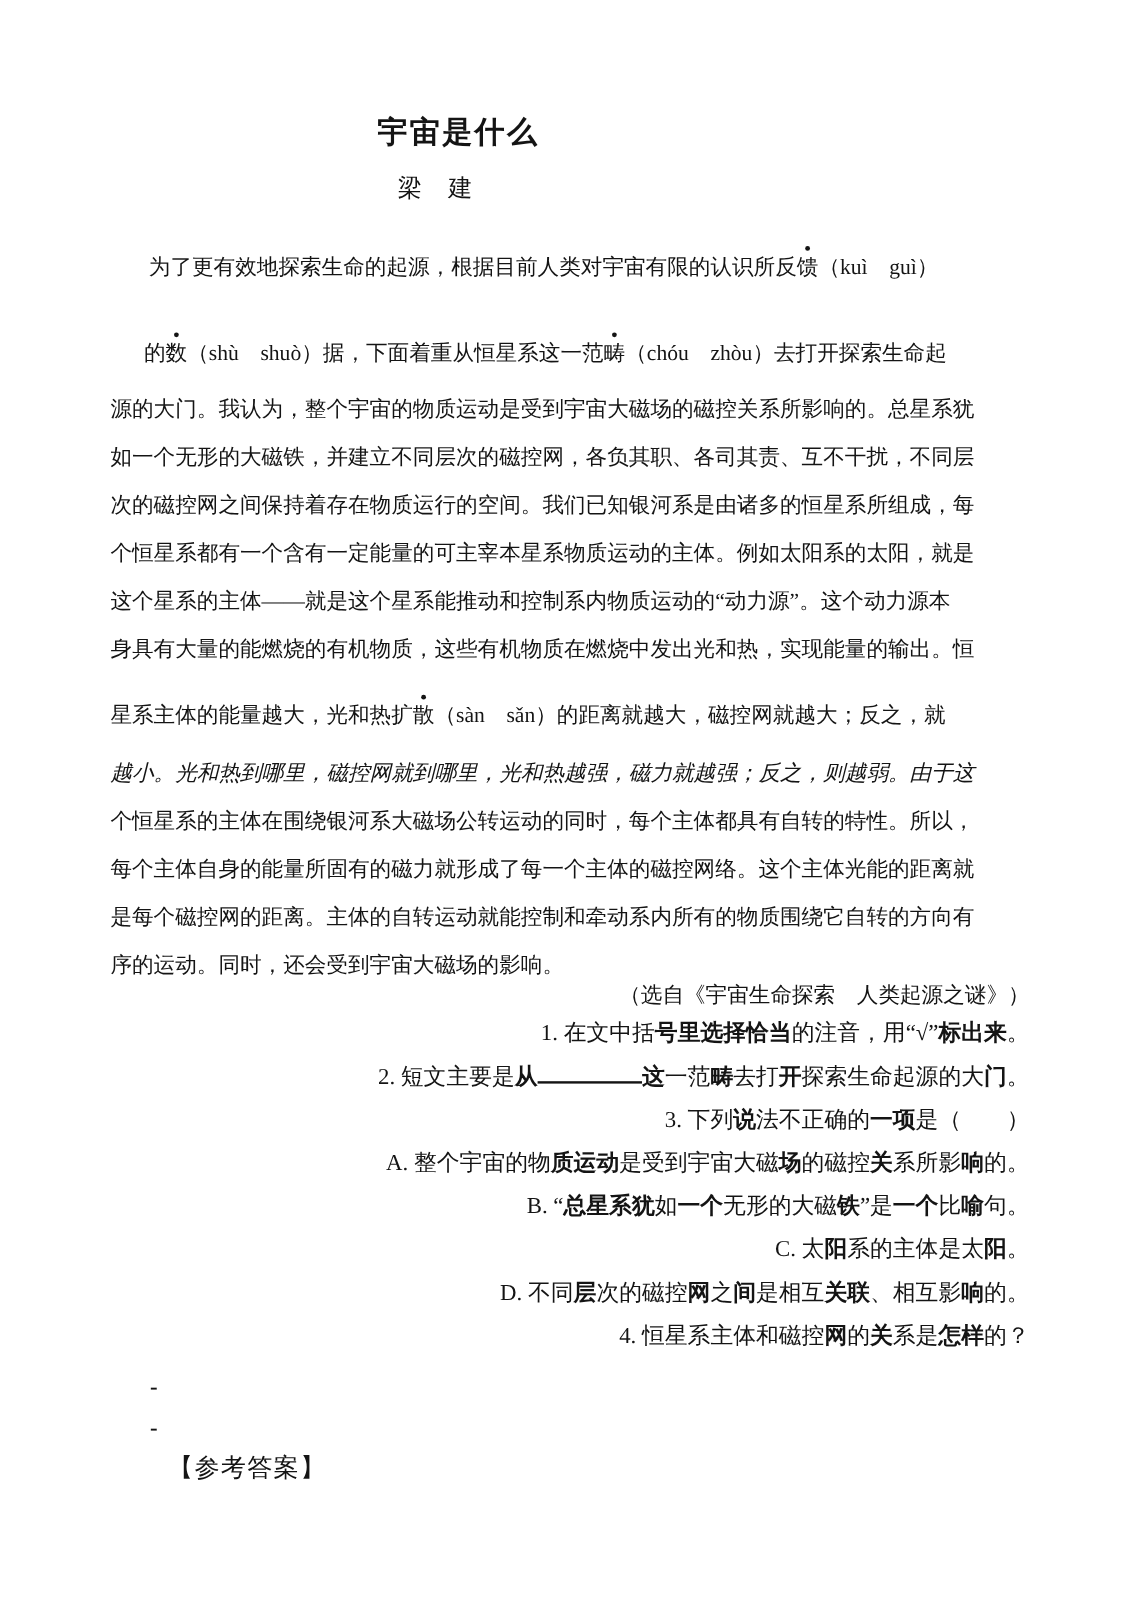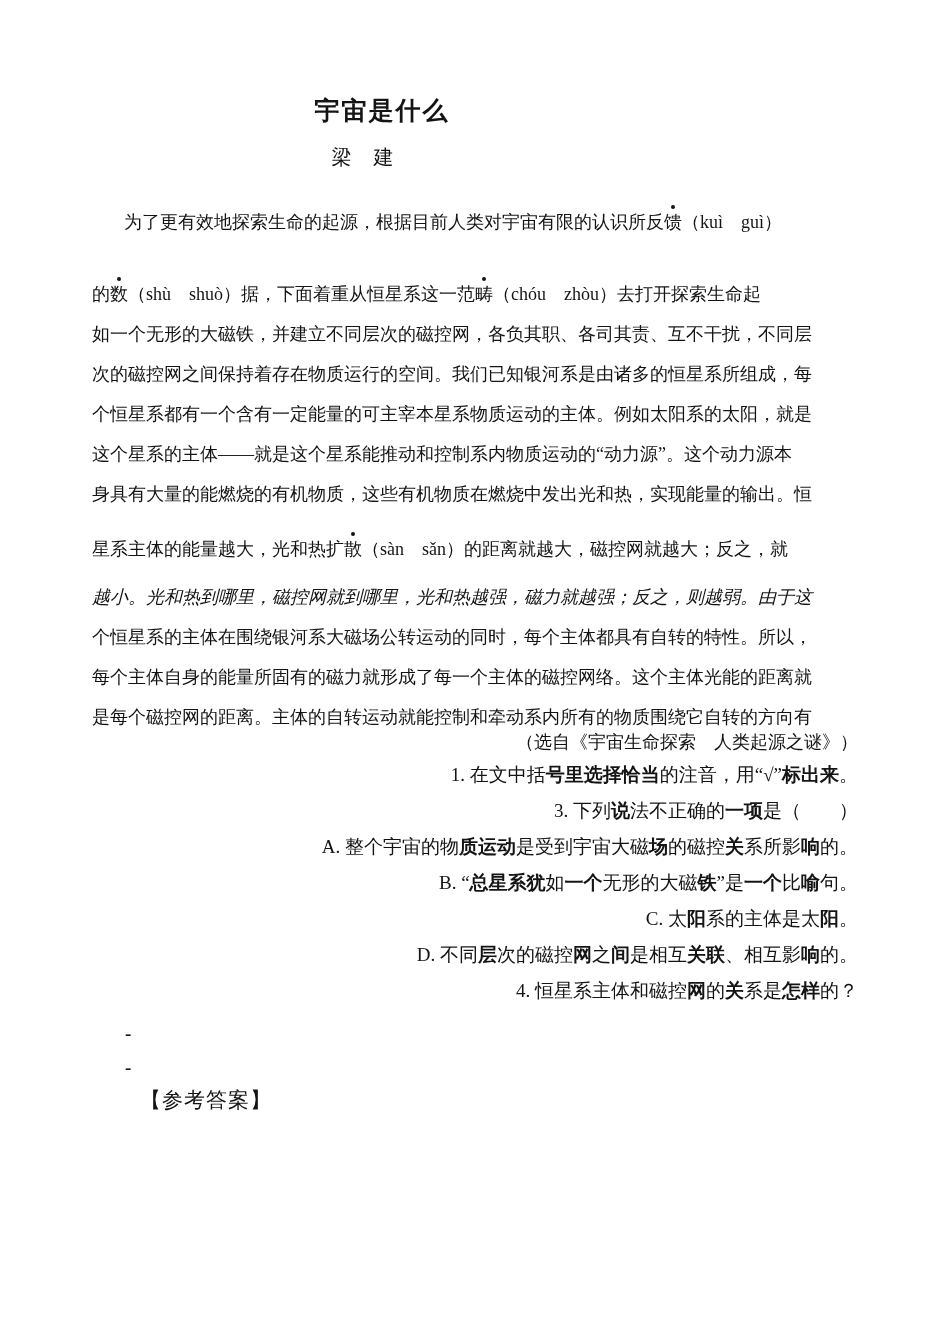--- a/index.html
+++ b/index.html
@@ -25,35 +25,38 @@
 </style>
 </head>
 <body>
 
 <div class="page">
   <div class="content">
     <h1 class="title">宇宙是什么</h1>
     <div class="author">梁　建</div>
     <div class="passage">
         <div class="tline indent"><span>为了更有效地探索生命的起源，根据目前人类对宇宙有限的认识所反</span><span class="em">馈</span><span>（kuì　guì）</span></div>
-        <div class="tline" style="margin-top: 32px;"><span>的</span><span class="em">数</span><span>（shù　shuò）据，下面着重从恒星系这一范</span><span class="em">畴</span><span>（chóu　zhòu）去打开探索生命起</span></div>
+        <div class="tline" style="margin-top: 32px; margin-left: 28px;"><span>的</span><span class="em">数</span><span>（shù　shuò）据，下面着重从恒星系这一范</span><span class="em">畴</span><span>（chóu　zhòu）去打开探索生命起</span></div>
+        <div class="tline" style="margin-top: 7px;"><span>源的大门。我认为，整个宇宙的物质运动是受到宇宙大磁场的磁控关系所影响的。总星系犹</span></div>
         <div class="tline"><span>如一个无形的大磁铁，并建立不同层次的磁控网，各负其职、各司其责、互不干扰，不同层</span></div>
         <div class="tline"><span>次的磁控网之间保持着存在物质运行的空间。我们已知银河系是由诸多的恒星系所组成，每</span></div>
         <div class="tline"><span>个恒星系都有一个含有一定能量的可主宰本星系物质运动的主体。例如太阳系的太阳，就是</span></div>
         <div class="tline"><span>这个星系的主体——就是这个星系能推动和控制系内物质运动的“动力源”。这个动力源本</span></div>
         <div class="tline"><span>身具有大量的能燃烧的有机物质，这些有机物质在燃烧中发出光和热，实现能量的输出。恒</span></div>
         <div class="tline" style="margin-top: 15px;"><span>星系主体的能量越大，光和热扩</span><span class="em">散</span><span>（sàn　sǎn）的距离就越大，磁控网就越大；反之，就</span></div>
         <div class="tline" style="margin-top: 8px; font-style: italic;"><span>越小。光和热到哪里，磁控网就到哪里，光和热越强，磁力就越强；反之，则越弱。由于这</span></div>
         <div class="tline"><span>个恒星系的主体在围绕银河系大磁场公转运动的同时，每个主体都具有自转的特性。所以，</span></div>
         <div class="tline"><span>每个主体自身的能量所固有的磁力就形成了每一个主体的磁控网络。这个主体光能的距离就</span></div>
         <div class="tline"><span>是每个磁控网的距离。主体的自转运动就能控制和牵动系内所有的物质围绕它自转的方向有</span></div>
+        <div class="tline"><span>序的运动。同时，还会受到宇宙大磁场的影响。</span></div>
       </div>
     <div class="source">（选自《宇宙生命探索　人类起源之谜》）</div>
     <div class="questions">
         <div class="tline"><span>1. 在文中括</span><span class="b">号里选择恰当</span><span>的注音，用“√”</span><span class="b">标出来</span><span>。</span></div>
+        <div class="tline"><span>2. 短文主要是</span><span class="b">从</span><span class="blank"></span><span class="b">这</span><span>一范</span><span class="b">畴</span><span>去打</span><span class="b">开</span><span>探索生命起源的大</span><span class="b">门</span><span>。</span></div>
         <div class="tline"><span>3. 下列</span><span class="b">说</span><span>法不正确的</span><span class="b">一项</span><span>是（　　）</span></div>
         <div class="tline option"><span>A. 整个宇宙的物</span><span class="b">质运动</span><span>是受到宇宙大磁</span><span class="b">场</span><span>的磁控</span><span class="b">关</span><span>系所影</span><span class="b">响</span><span>的。</span></div>
         <div class="tline option"><span>B. “</span><span class="b">总星系犹</span><span>如</span><span class="b">一个</span><span>无形的大磁</span><span class="b">铁</span><span>”是</span><span class="b">一个</span><span>比</span><span class="b">喻</span><span>句。</span></div>
         <div class="tline option"><span>C. 太</span><span class="b">阳</span><span>系的主体是太</span><span class="b">阳</span><span>。</span></div>
         <div class="tline option"><span>D. 不同</span><span class="b">层</span><span>次的磁控</span><span class="b">网</span><span>之</span><span class="b">间</span><span>是相互</span><span class="b">关联</span><span>、相互影</span><span class="b">响</span><span>的。</span></div>
         <div class="tline"><span>4. 恒星系主体和磁控</span><span class="b">网</span><span>的</span><span class="b">关</span><span>系是</span><span class="b">怎样</span><span>的？</span></div>
       </div>
     <div class="answers">
       <div>
           <div class="tline"><span>-</span></div>

